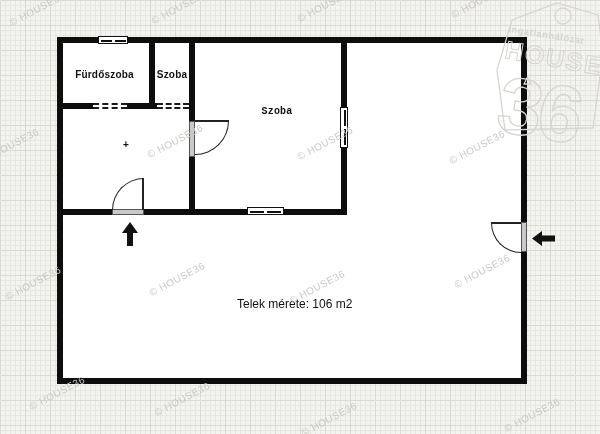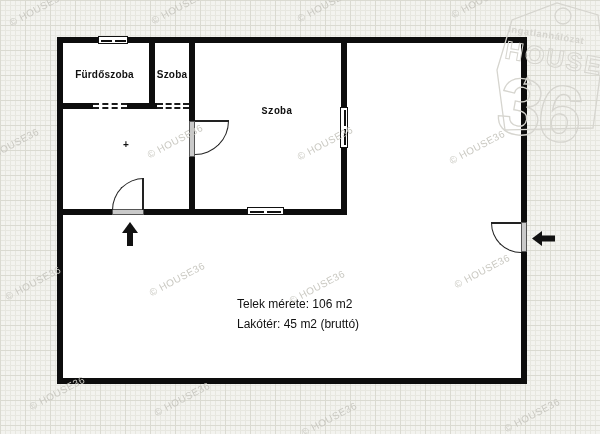--- a/index.html
+++ b/index.html
@@ -95,21 +95,20 @@
 
 <div class="room-label" style="left:63px;top:69px;width:83px;">Fürdőszoba</div>
 <div class="room-label" style="left:153px;top:69px;width:38px;">Szoba</div>
 <div class="room-label" style="left:195px;top:106px;width:164px;font-family:Liberation Mono, monospace;">Szoba</div>
 <div class="room-label" style="left:63px;top:139px;width:126px;">
   <div class="ln">+</div>
 </div>
 
 <div class="info" style="left:237px;top:295px;">
   <div>Telek mérete: 106 m2</div>
-  <div>Lakótér: 45 m2 (bruttó)</div>
 </div>
 
 <div class="wm" style="left:10px;top:18px;">© HOUSE36</div>
 <div class="wm" style="left:152px;top:16px;">© HOUSE36</div>
 <div class="wm" style="left:298px;top:14px;">© HOUSE36</div>
 <div class="wm" style="left:452px;top:10px;">© HOUSE36</div>
 <div class="wm" style="left:-16px;top:154px;">© HOUSE36</div>
 <div class="wm" style="left:148px;top:150px;">© HOUSE36</div>
 <div class="wm" style="left:298px;top:152px;">© HOUSE36</div>
 <div class="wm" style="left:450px;top:156px;">© HOUSE36</div>

